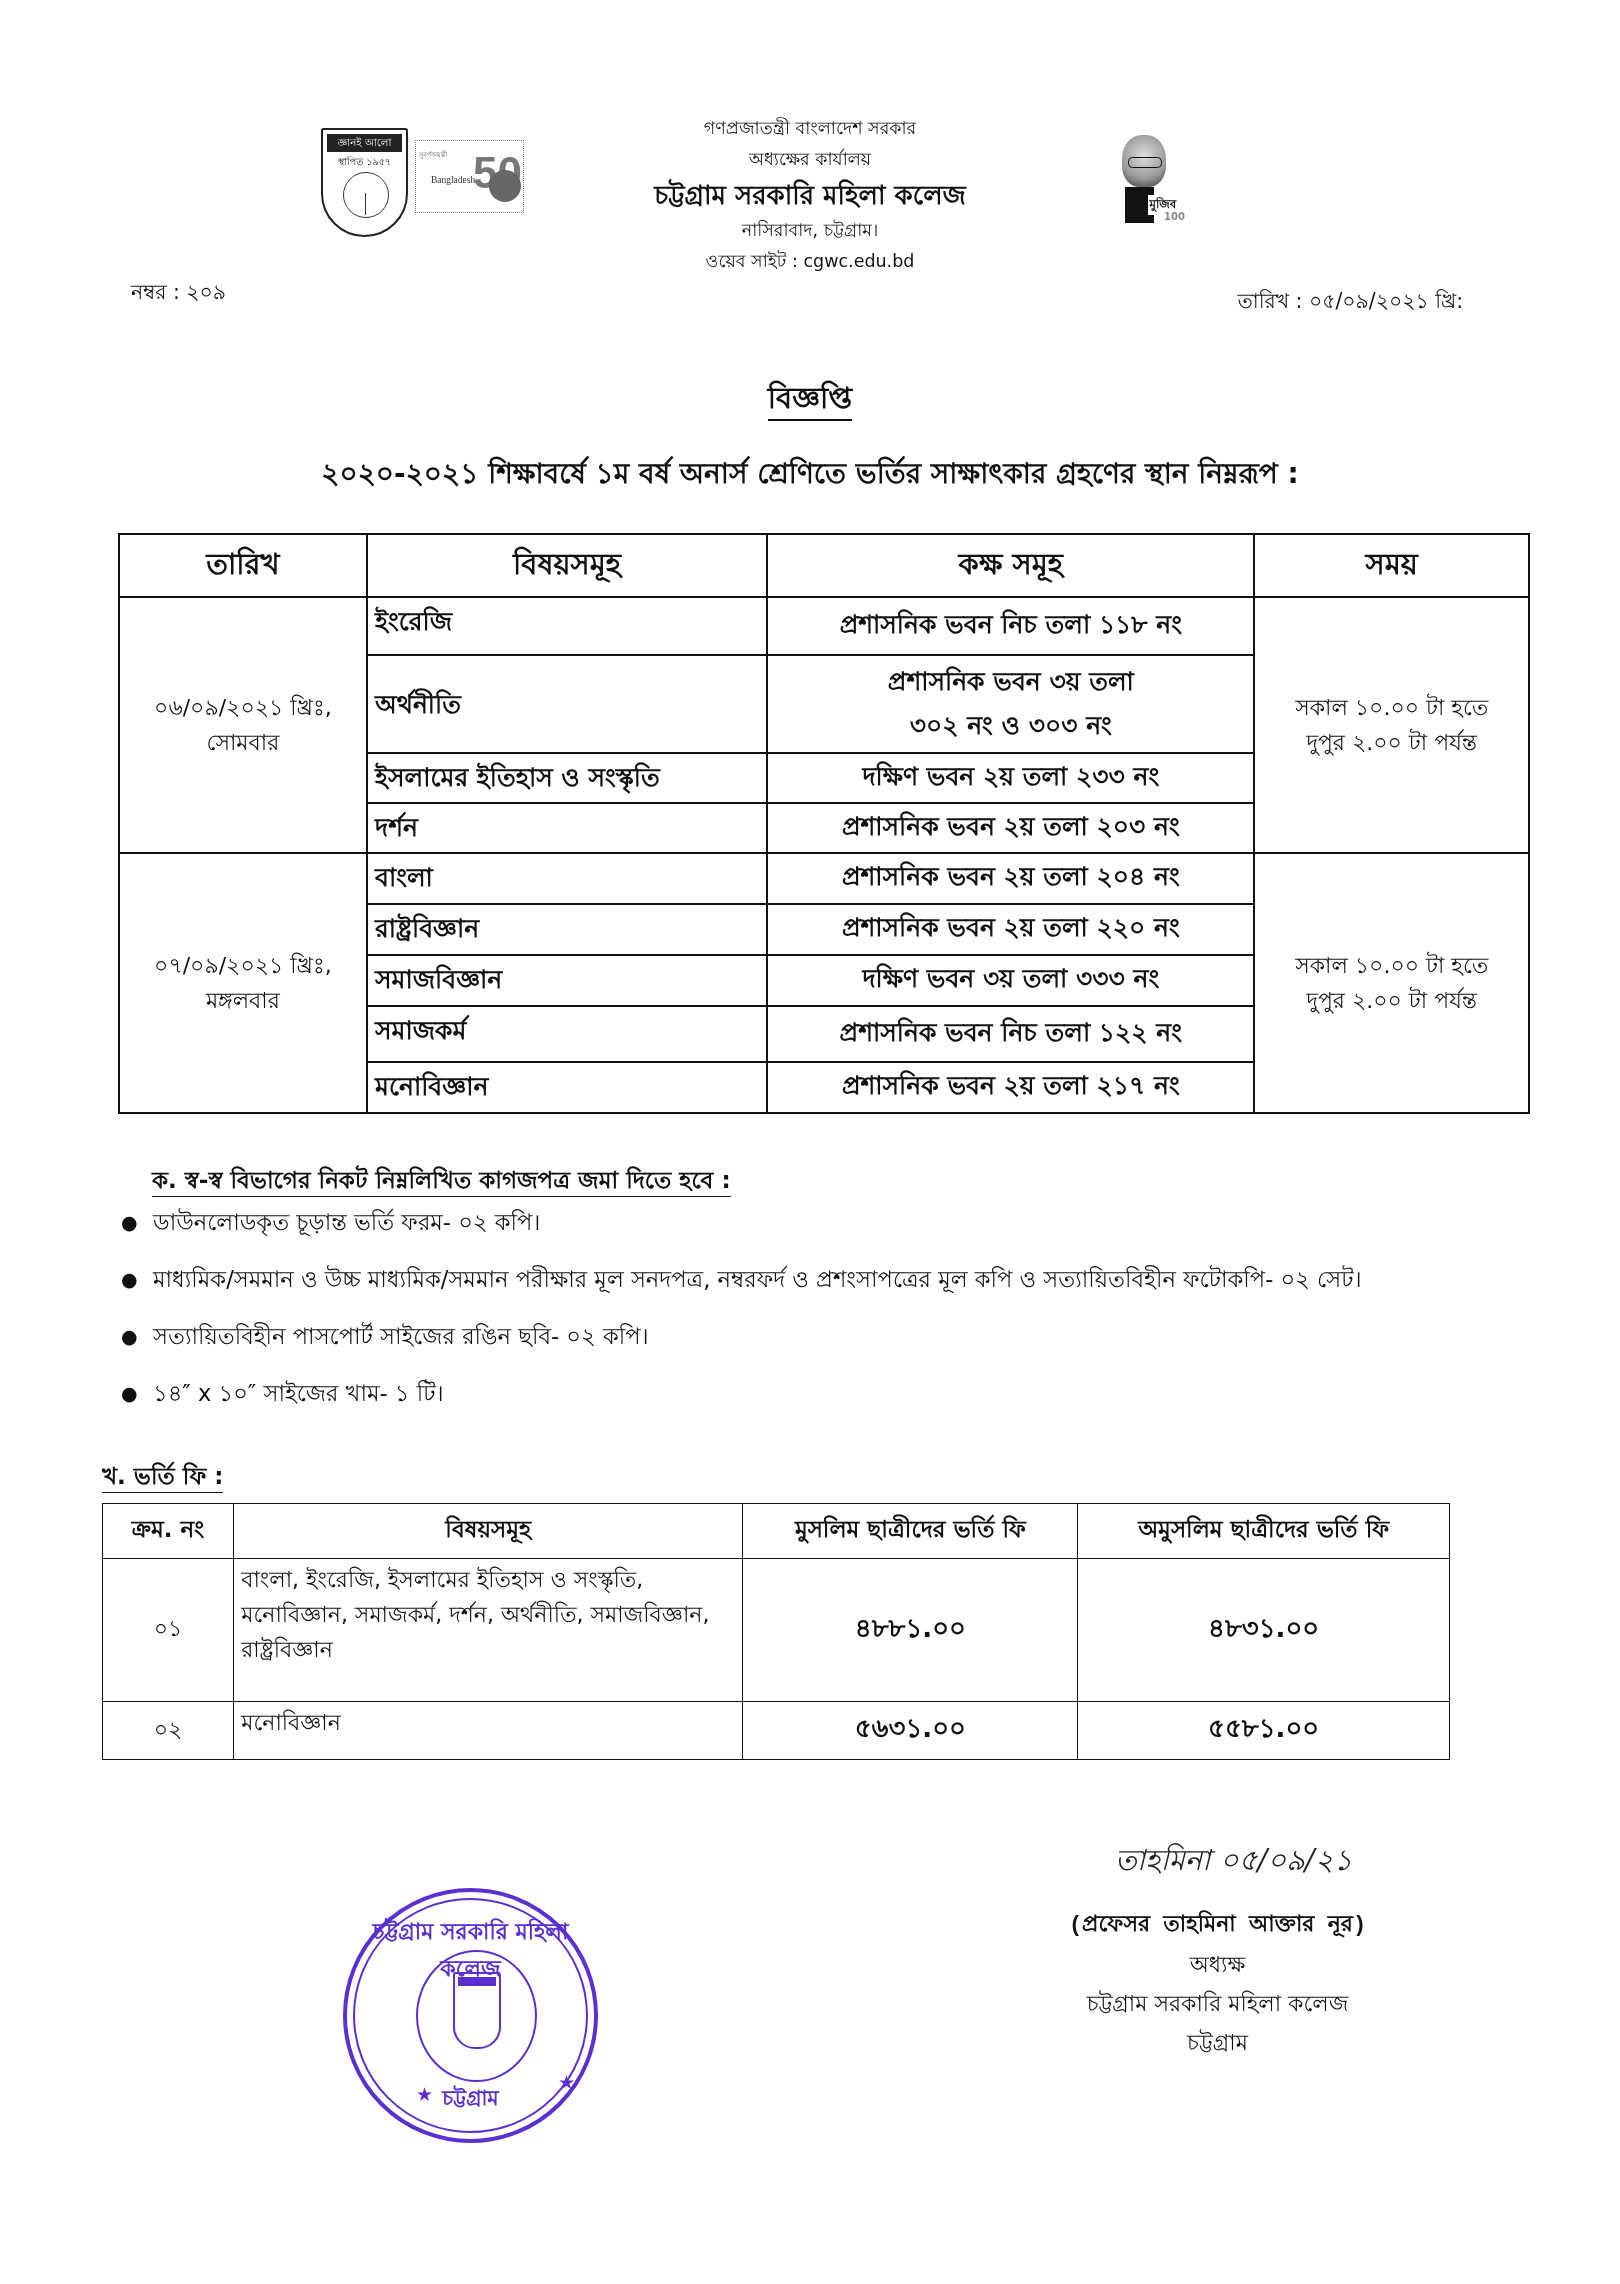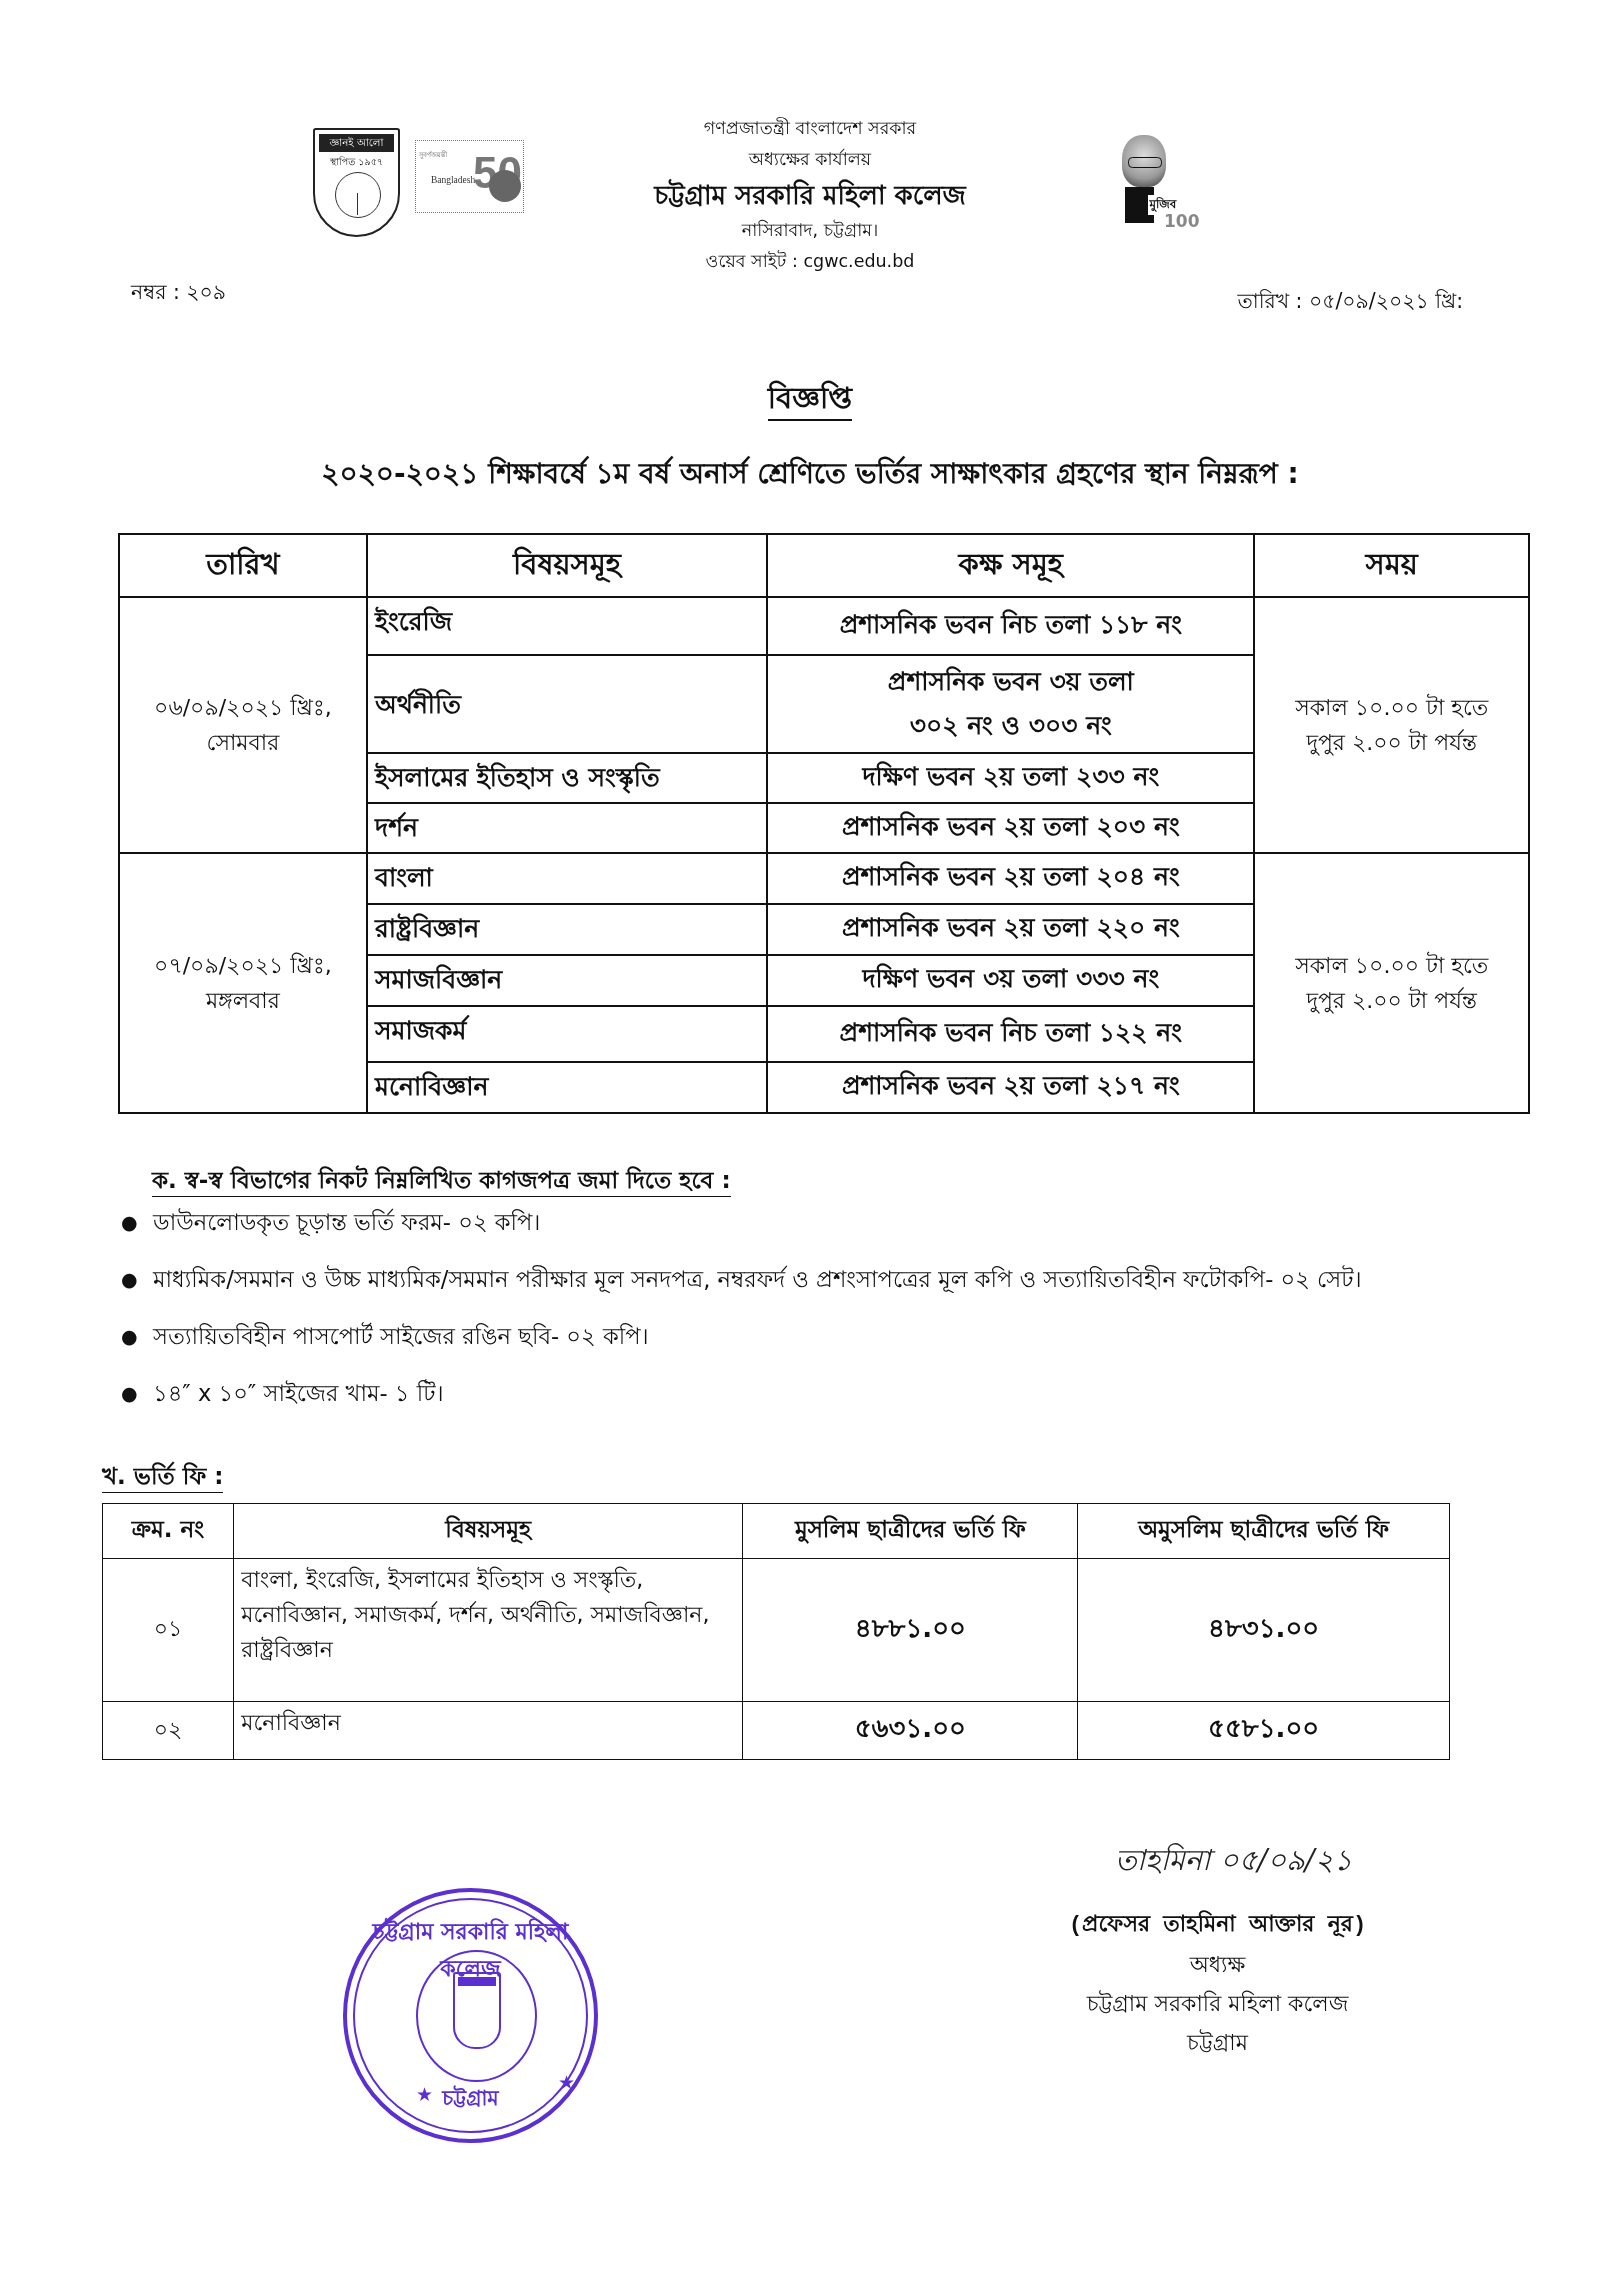--- a/index.html
+++ b/index.html
@@ -8,42 +8,42 @@
     font-family: "DejaVu Sans", "Liberation Sans", sans-serif; color: #111;
   }
   .abs { position: absolute; }
 
   
   .hdr-line { position: absolute; left: 0; width: 1620px; text-align: center; color: #111; }
   .hdr-small { font-size: 17.5px; }
   .hdr-college { font-size: 26px; font-weight: bold; }
 
   .crest {
-    position: absolute; left: 313px; top: 128px; width: 87px; height: 109px;
+    position: absolute; left: 321px; top: 128px; width: 87px; height: 109px;
     border: 2.2px solid #222; border-radius: 2.9px 2.9px 44px 44px; box-sizing: border-box;
   }
   .crest .band { position: absolute; left: 4.4px; right: 4.4px; top: 4.4px; height: 17.5px; background: #222; color: #fff; font-size: 10.2px; text-align: center; line-height: 17.5px; }
   .crest .est { position: absolute; left: 0; right: 0; top: 25px; text-align: center; font-size: 9.5px; }
   .crest .circle { position: absolute; left: 20.4px; top: 42px; width: 44px; height: 44px; border: 1.5px solid #333; border-radius: 50%; }
   .crest .circle::before { content: ""; position: absolute; left: 20.4px; top: 20.4px; width: 1.5px; height: 22px; background: #333; }
   .b50 {
     position: absolute; left: 415px; top: 140px; width: 109px; height: 73px;
     border: 0.7px dotted #777; box-sizing: border-box;
   }
   .b50 .txt { position: absolute; left: 2.9px; top: 34px; font-size: 9.5px; font-family: "Liberation Serif", serif; color: #333; margin-left: 12px; }
   .b50 .small { position: absolute; left: 2.9px; top: 10.2px; font-size: 6.6px; color: #555; width: 44px; line-height: 8px; }
   .b50 .fifty { position: absolute; left: 57px; top: 7.3px; font-size: 44px; font-weight: bold; color: #777; font-family: "Liberation Sans", sans-serif; }
   .b50 .dial { position: absolute; left: 73px; top: 29px; width: 32px; height: 32px; border-radius: 50%; background: #666; }
 
   .portrait { position: absolute; left: 1100px; top: 135px; width: 80px; height: 95px; }
   .portrait .head { position: absolute; left: 22px; top: 0; width: 44px; height: 52px; border-radius: 45% 45% 40% 40%; background: radial-gradient(circle at 50% 40%, #ddd 0%, #999 60%, #333 100%); }
   .portrait .glasses { position: absolute; left: 28px; top: 22px; width: 32px; height: 8.7px; border: 1.5px solid #111; border-radius: 4.4px; }
   .portrait .body { position: absolute; left: 25px; top: 52px; width: 29px; height: 36px; background: #111; }
   .portrait .label { position: absolute; left: 48px; top: 60px; font-size: 11.7px; font-weight: bold; color: #111; background: #fff; padding: 0 1.5px; }
-  .portrait .hundred { position: absolute; left: 64px; top: 76px; font-size: 17px; color: #888; font-weight: bold; }
+  .portrait .hundred { position: absolute; left: 64px; top: 76px; font-size: 10px; color: #888; font-weight: bold; }
 
   .meta-left { left: 131px; top: 277px; font-size: 20.4px; }
   .meta-right { right: 157px; top: 286px; font-size: 20.4px; }
 
   .notice-title { position: absolute; left: 0; width: 1620px; top: 375px; text-align: center; font-size: 29px; font-weight: bold; }
   .notice-title span { border-bottom: 2.2px solid #111; padding-bottom: 4.4px; }
   .subtitle { position: absolute; left: 0; width: 1620px; top: 452px; text-align: center; font-size: 28px; font-weight: bold; }
 
   
   table { border-collapse: collapse; }

